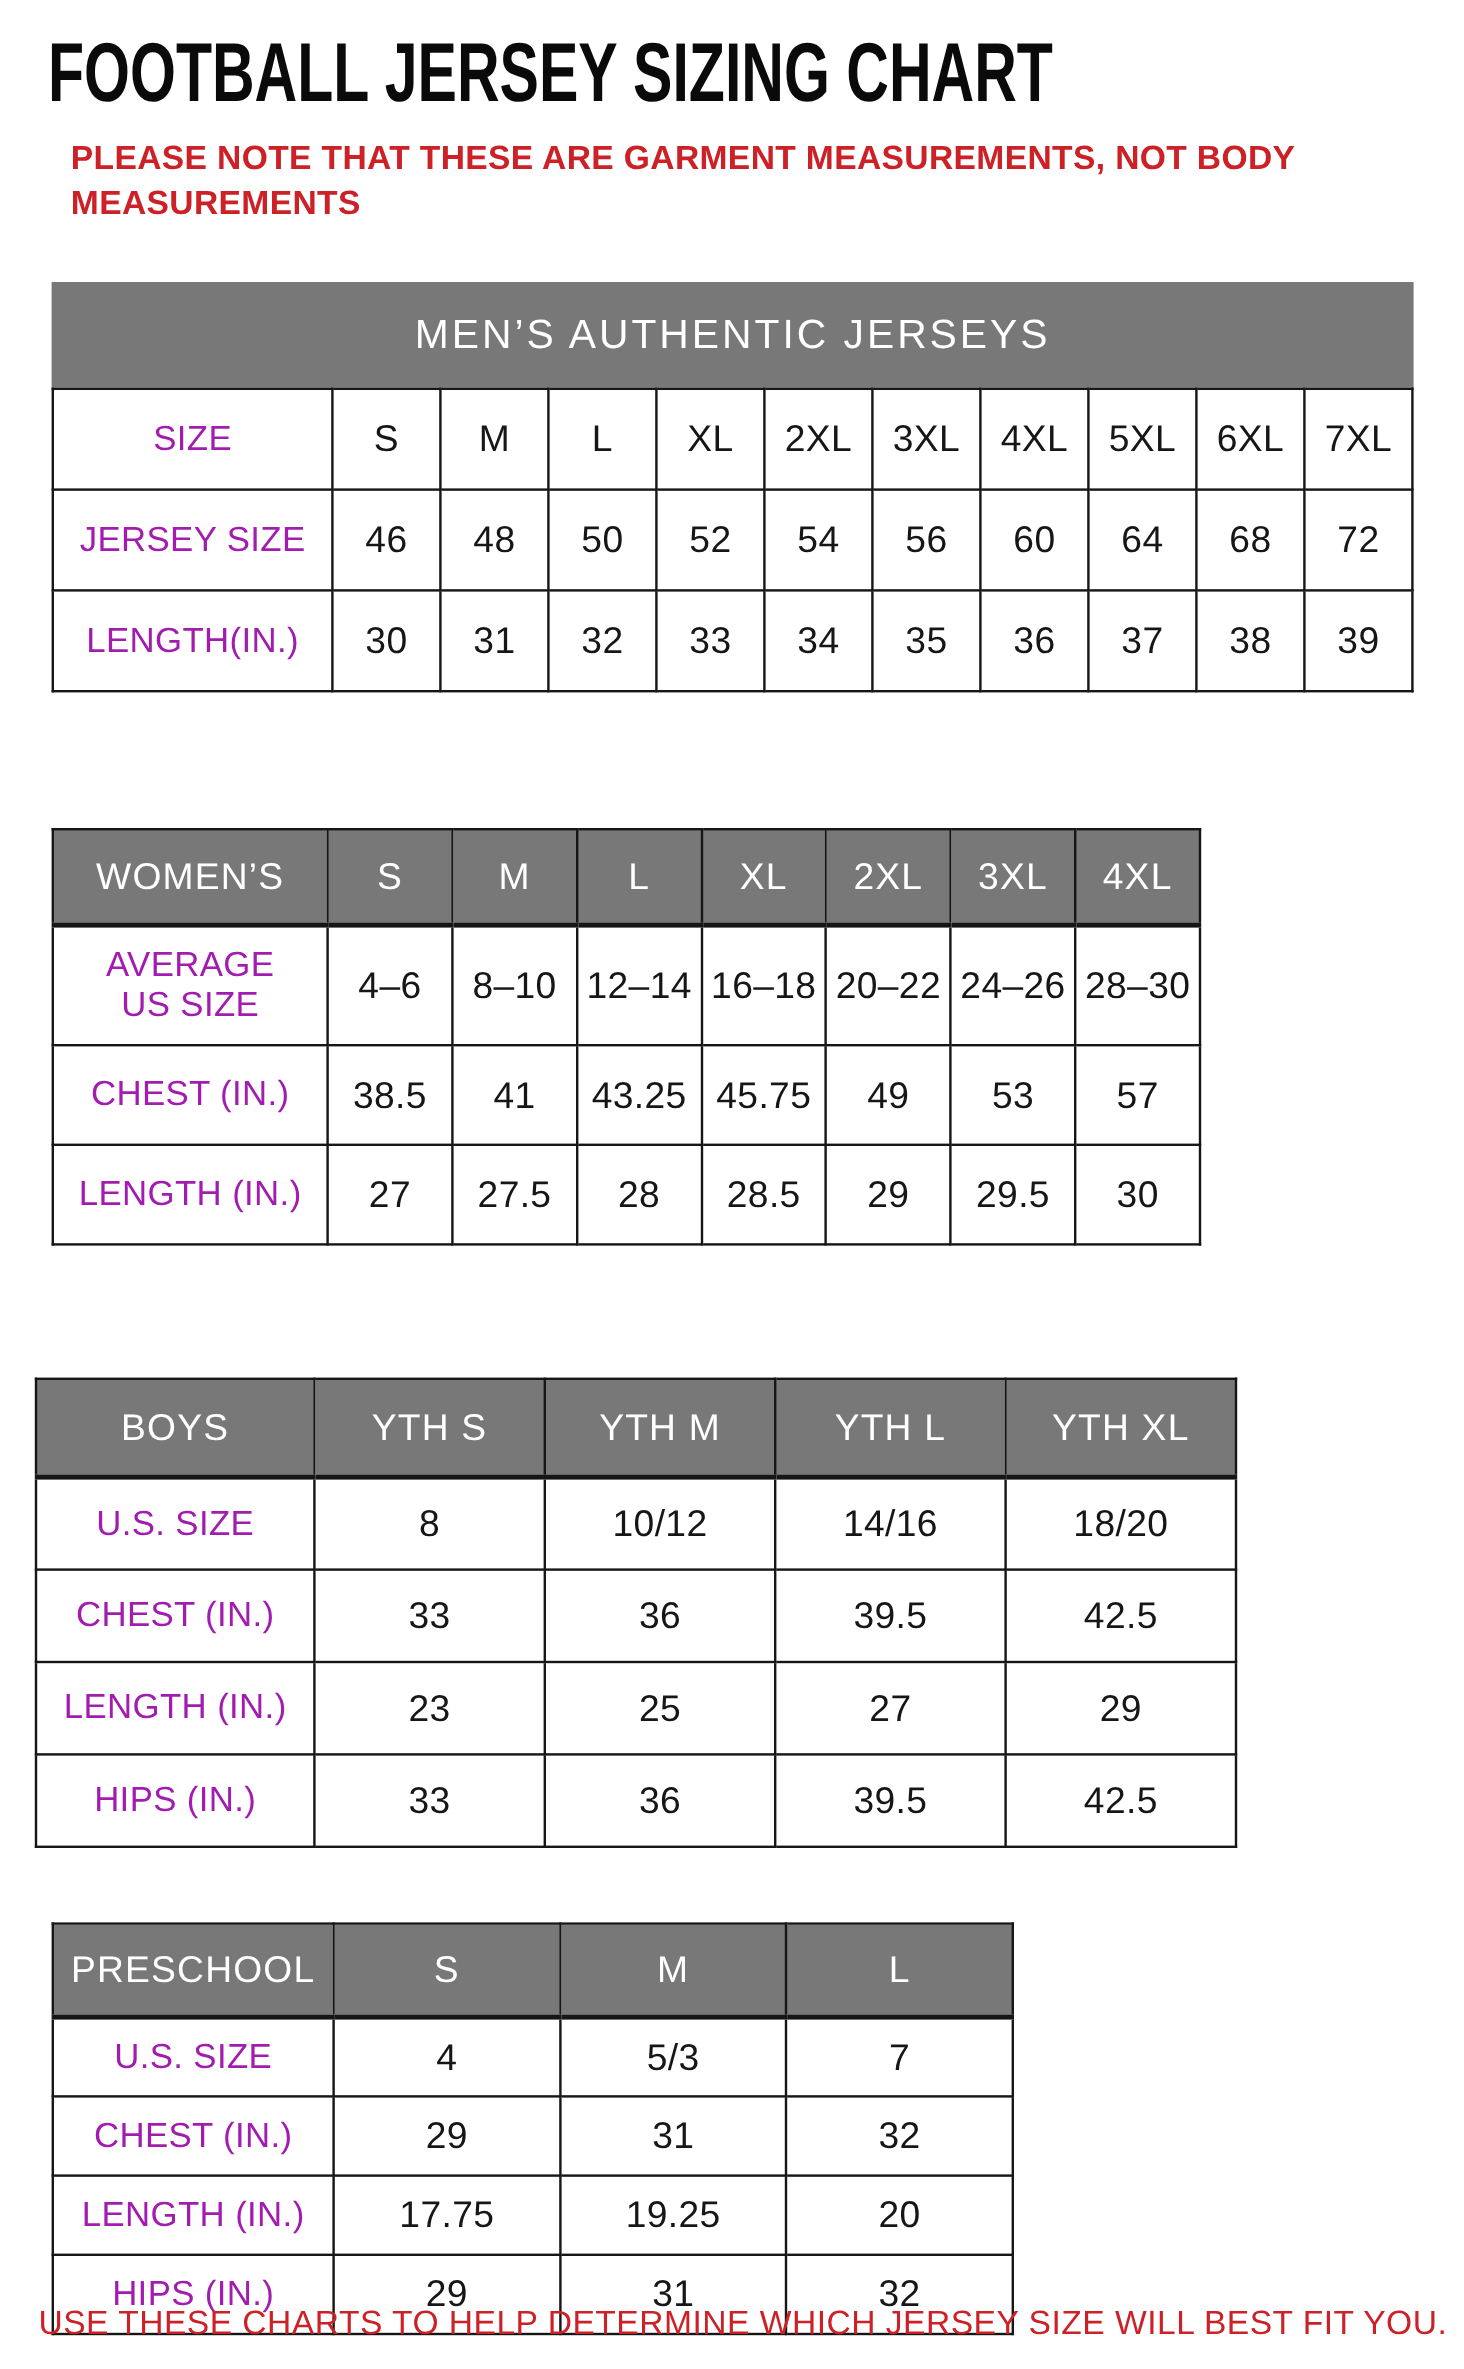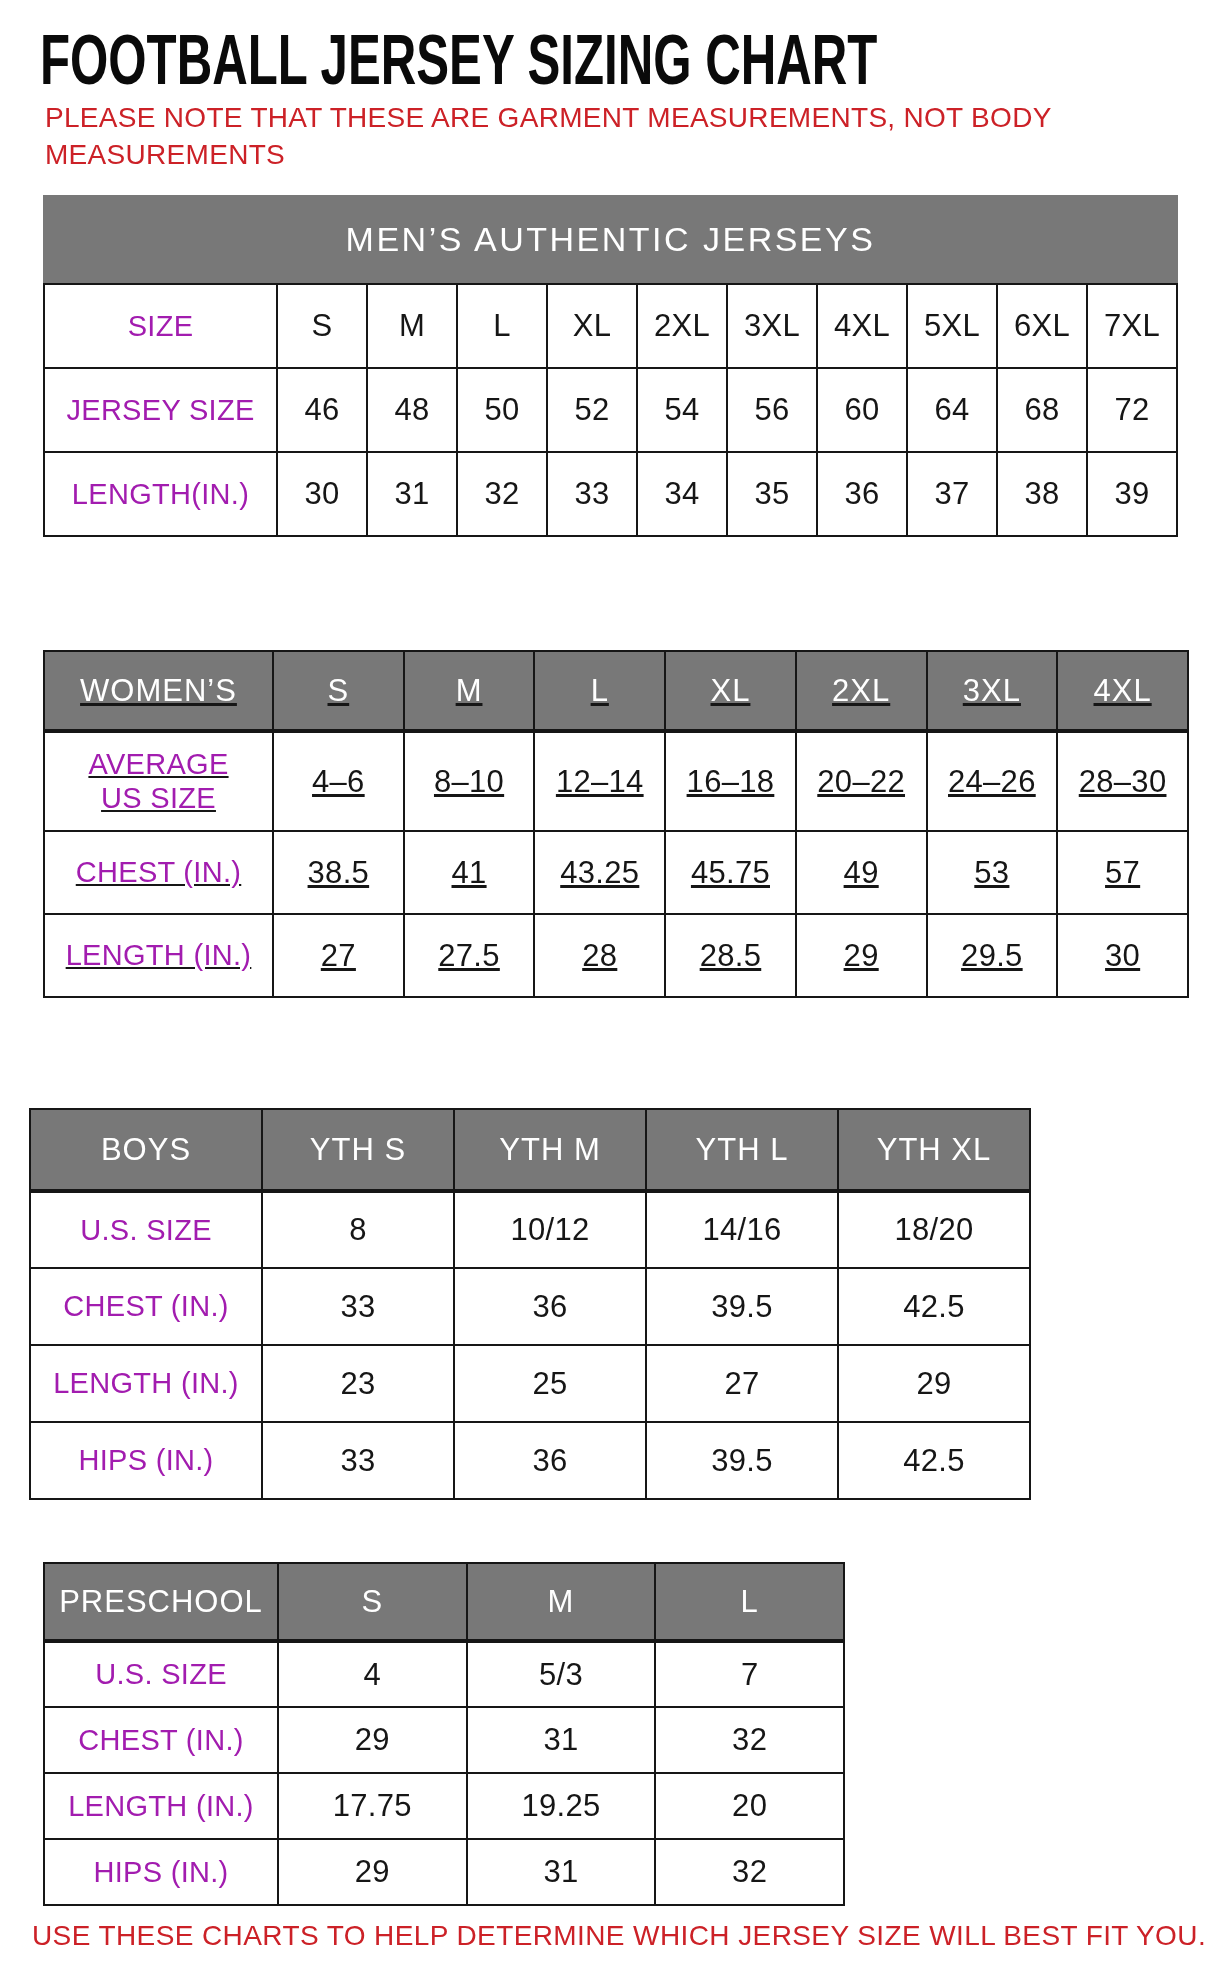--- a/index.html
+++ b/index.html
@@ -5,44 +5,44 @@
   html,body{margin:0;padding:0;background:#ffffff;}
   body{width:1220px;height:1974px;font-family:"Liberation Sans", sans-serif;color:#161616;}
   .page{position:relative;width:1220px;height:1974px;overflow:hidden;background:#fff;}
 
   .title{
     position:absolute;left:40px;top:20px;margin:0;
     font-size:60px;font-weight:900;letter-spacing:0px;white-space:nowrap;
     transform:scale(0.82,1.16);transform-origin:left top;color:#0a0a0a;
   }
   .note{
-    position:absolute;left:45px;top:100px;margin:0;width:1070px;
-    font-size:28px;line-height:1.32;letter-spacing:0.3px;font-weight:400;
+    position:absolute;left:45px;top:100px;margin:14px;width:1070px;
+    font-size:28px;line-height:1.32;letter-spacing:0.3px;font-weight:700;
   }
   .red{color:#cc2127;}
 
-  .tbl{position:absolute;}
+  .tbl{position:absolute;margin-top:40px;}
   table{border-collapse:collapse;table-layout:fixed;width:100%;}
   td,th{border:2px solid #161616;text-align:center;vertical-align:middle;
         font-weight:400;padding:0;overflow:hidden;}
   th.lbl{font-size:29px;letter-spacing:0.3px;background:#fff;color:#a21caf;}
   td{font-size:31px;letter-spacing:0.3px;background:#fff;}
   thead th{background:#787878;color:#ffffff;font-size:31px;letter-spacing:1px;
            border-bottom:4px solid #161616;}
 
   .banner{
     height:88px;line-height:88px;background:#787878;color:#ffffff;
     text-align:center;font-size:34px;letter-spacing:2.5px;font-weight:400;
   }
 
   .mens{left:43px;top:195px;width:1135px;}
   .mens tbody tr{height:84px;}
   .mens .lbl{width:231px;}
 
-  .womens{left:43px;top:650px;width:1146px;text-decoration:underline;}
+  .womens{left:43px;top:650px;width:958px;}
   .womens thead tr{height:80px;}
   .womens tbody tr{height:83px;}
   .womens tbody tr:first-child{height:100px;}
   .womens .lbl, .womens thead th:first-child{width:227px;}
   .womens tbody tr:first-child .lbl{line-height:1.15;padding:0 24px;}
 
   .boys{left:29px;top:1108px;width:1002px;}
   .boys thead tr{height:82px;}
   .boys tbody tr{height:77px;}
   .boys .lbl, .boys thead th:first-child{width:230px;}

